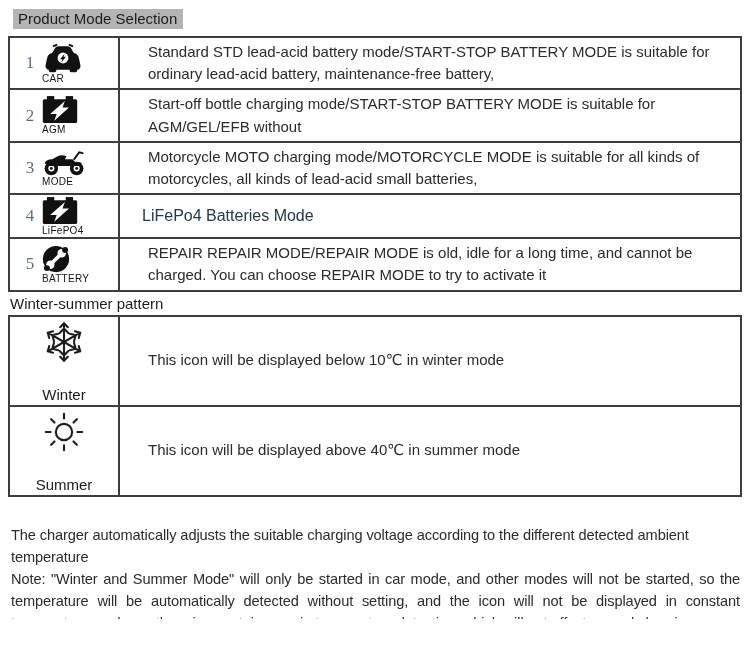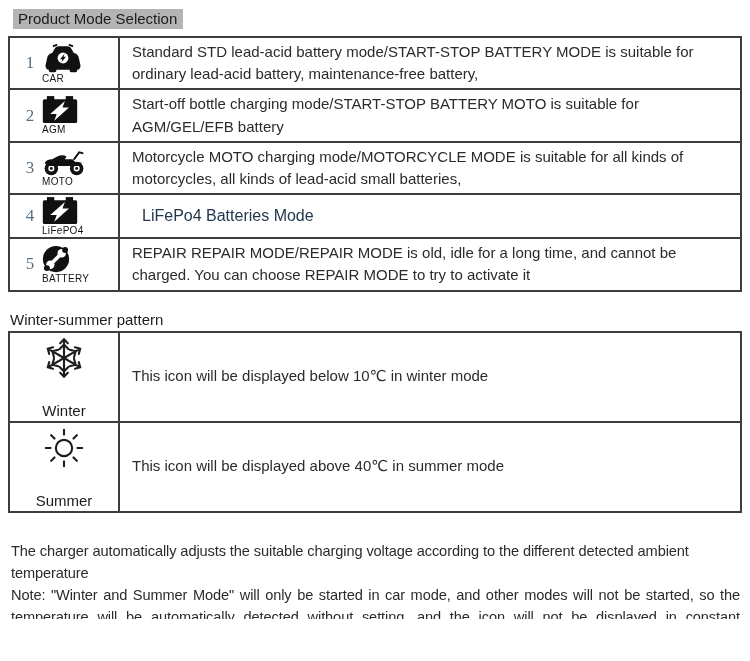--- a/index.html
+++ b/index.html
@@ -17,23 +17,23 @@
   col.c-icon { width:110px; }
   .r1{height:51px}.r2{height:45px}.r3{height:51px}.r4{height:44px}.r5{height:50px}
   .rs{height:90px}
   .c1wrap { display:flex; align-items:center; padding-left:8px; }
   .num {
     width:24px; text-align:center; font-family:"Liberation Serif","DejaVu Serif",serif;
     font-size:17px; color:#5a7086; flex:0 0 auto;
   }
   .iconbox { flex:1; display:flex; flex-direction:column; align-items:flex-start; line-height:1; }
   .iconlabel { font-size:10px; color:#141414; margin-top:1px; letter-spacing:.3px; }
-  .desc { padding:3px 10px 3px 12px; font-size:15px; line-height:1.48; color:#2b2b2b; }
+  .desc { padding:3px 10px 3px 28px; font-size:15px; line-height:1.48; color:#2b2b2b; }
   .desc.navy { color:#22384e; padding-left:22px; font-size:16px;border-radius:13px; }
-  .season-heading { margin:19px 0 3px 10px; font-size:15px; color:#1c1c1c; }
+  .season-heading { margin:3px 0 3px 10px; font-size:15px; color:#1c1c1c; }
   .seasonbox { display:flex; flex-direction:column; align-items:center; line-height:1; }
   .seasonlabel { font-size:15px; color:#1c1c1c; margin-top:22px; }
   .footer { margin:27px 10px 0 11px; font-size:14.6px; line-height:22px; letter-spacing:-.1px; }
   .footer .note { text-align:justify; }
   svg { display:block; }
 </style>
 </head>
 <body>
 
 <div class="page">
@@ -73,38 +73,38 @@
             <svg viewBox="0 0 44 34" width="36" height="28">
               <rect x="6" y="0" width="9" height="6" fill="#111"></rect>
               <rect x="29" y="0" width="9" height="6" fill="#111"></rect>
               <rect x="1" y="4" width="42" height="29" rx="2" fill="#111"></rect>
               <path d="M28,6 L10,22 L18,22 L15,30 L33,14 L25,14 Z" fill="#fff"></path>
             </svg>
             <span class="iconlabel">AGM</span>
           </span>
         </div>
       </td>
-      <td class="desc">Start-off bottle charging mode/START-STOP BATTERY MOTO is suitable for AGM/GEL/EFB battery</td>
+      <td class="desc">Start-off bottle charging mode/START-STOP BATTERY MODE is suitable for AGM/GEL/EFB without</td>
     </tr>
     <tr class="r3">
       <td>
         <div class="c1wrap">
           <span class="num">3</span>
           <span class="iconbox">
             <svg viewBox="0 0 52 32" width="44" height="27">
               <circle cx="11" cy="23" r="8" fill="#111"></circle>
                   <circle cx="11" cy="23" r="3.6" fill="#fff"></circle>
                   <circle cx="11" cy="23" r="1.7" fill="#111"></circle>
               <circle cx="41" cy="23" r="8" fill="#111"></circle>
                   <circle cx="41" cy="23" r="3.6" fill="#fff"></circle>
                   <circle cx="41" cy="23" r="1.7" fill="#111"></circle>
               <path d="M3,17 Q5,12 12,12 L18,9 Q24,6 29,9 L27,12 L36,12 L40,16 L47,16 L44,20 L8,20 Z" fill="#111"></path>
               <path d="M38,12 L44,4 L48,5" stroke="#111" stroke-width="2.2" fill="none" stroke-linecap="round"></path>
             </svg>
-            <span class="iconlabel">MOTO</span>
+            <span class="iconlabel">MODE</span>
           </span>
         </div>
       </td>
       <td class="desc">Motorcycle MOTO charging mode/MOTORCYCLE MODE is suitable for all kinds of motorcycles, all kinds of lead-acid small batteries,</td>
     </tr>
     <tr class="r4">
       <td>
         <div class="c1wrap">
           <span class="num">4</span>
           <span class="iconbox">

